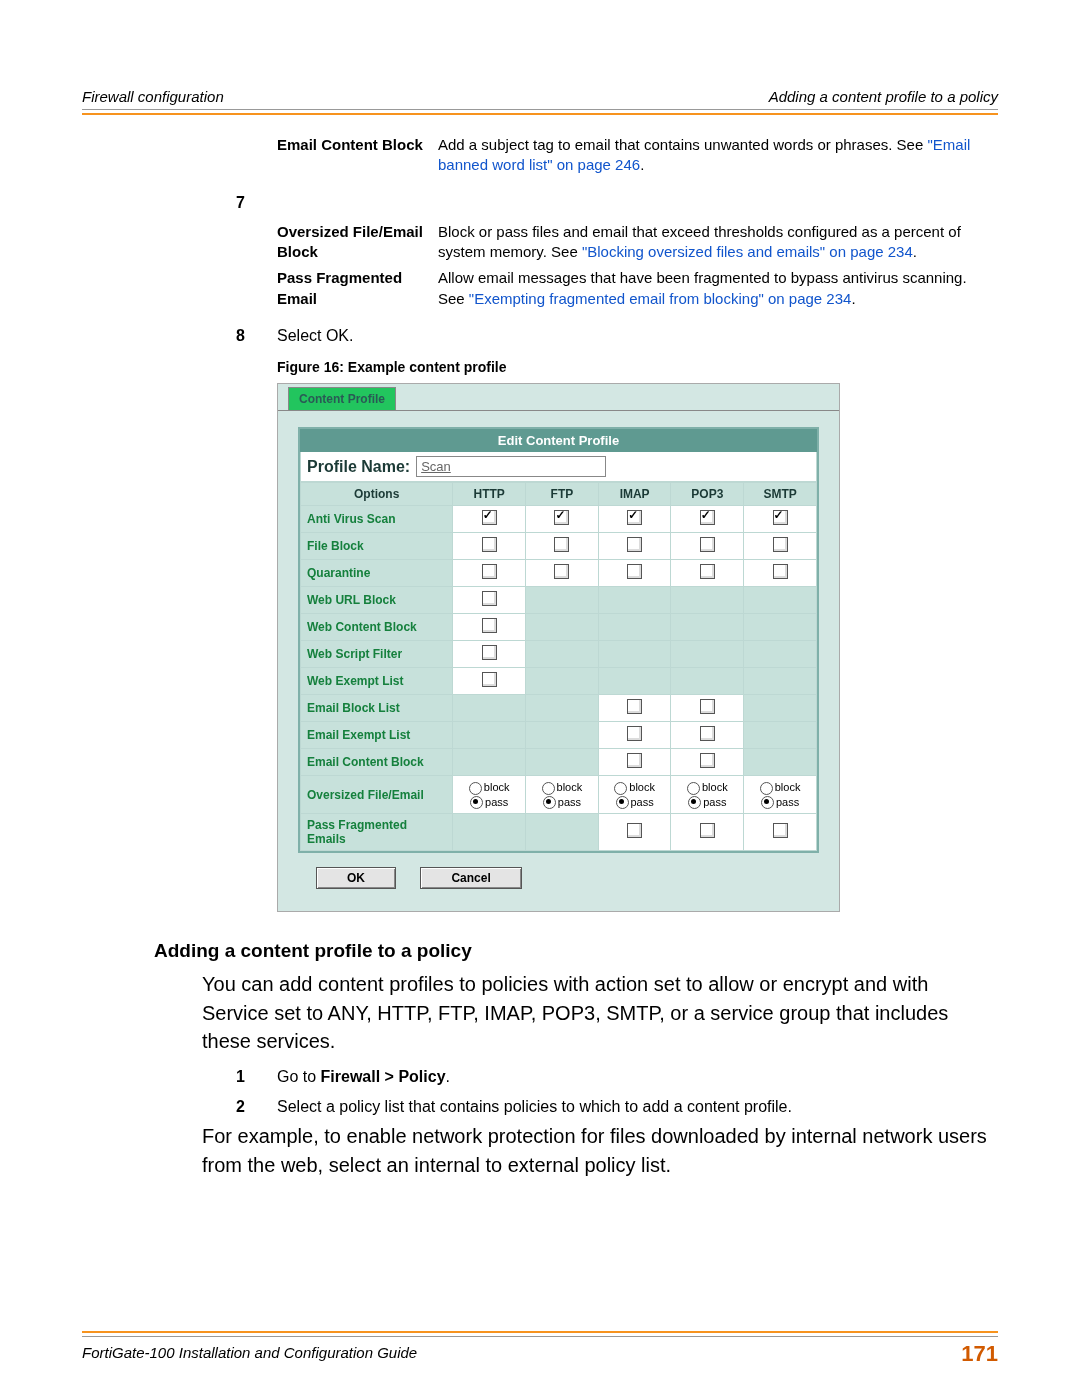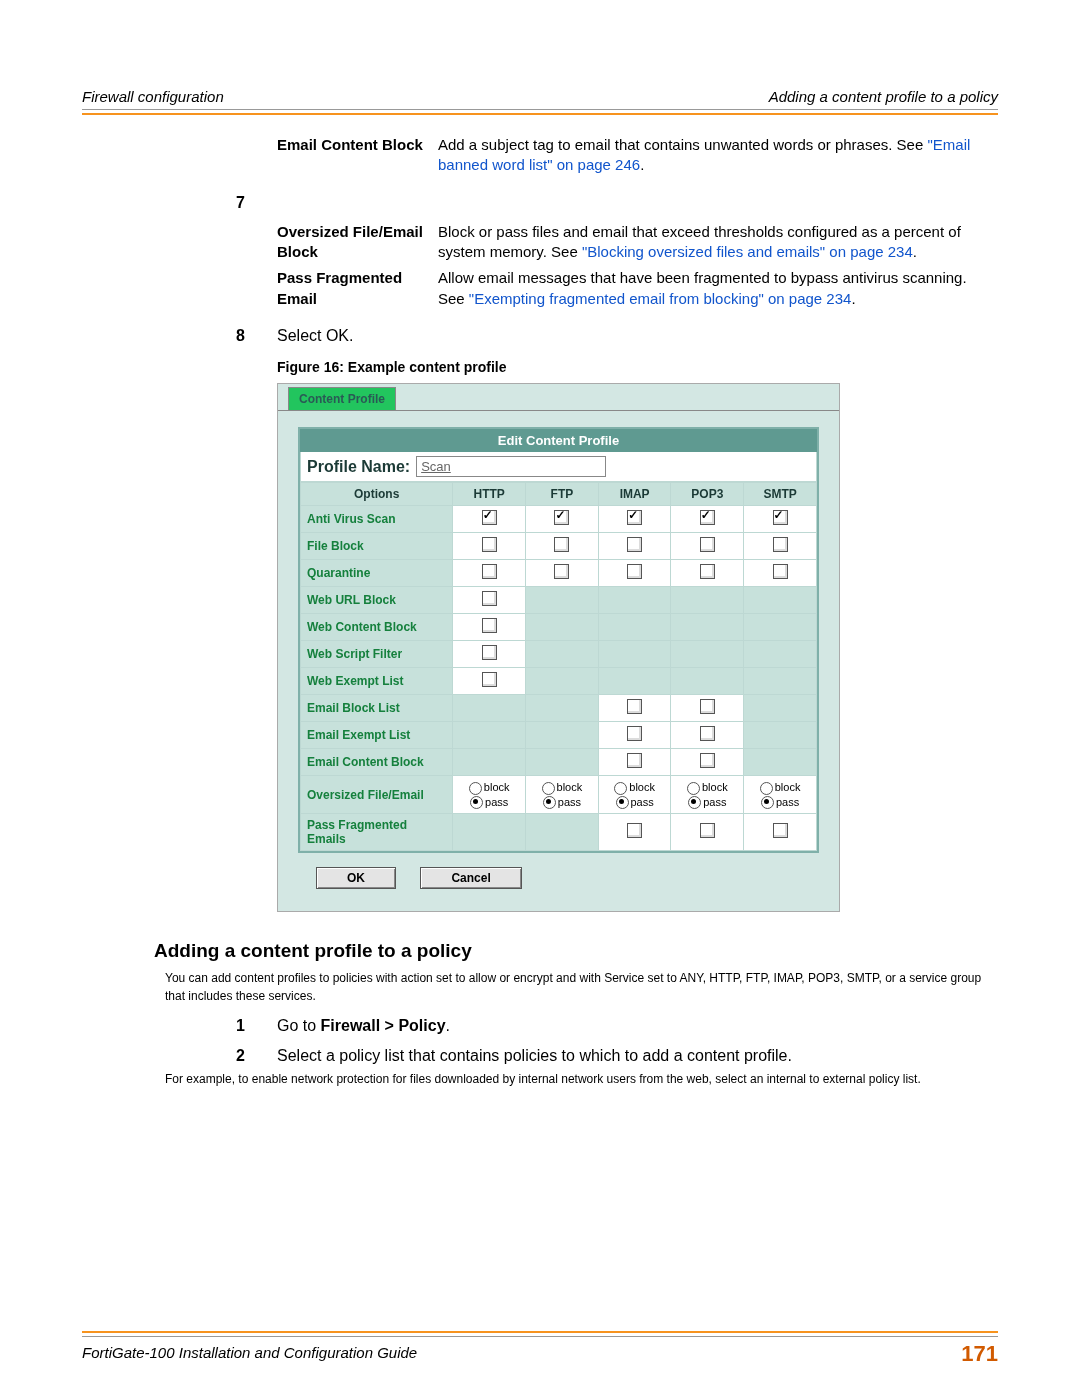--- a/index.html
+++ b/index.html
@@ -198,22 +198,22 @@
     margin-right:20px;
     font-family: Verdana, Geneva, sans-serif;
   }
 
   h2.section {
     font-size: 19px;
     font-weight: bold;
     margin: 28px 0 8px 72px;
   }
   .bodypara {
-    margin-left: 83px;
-    font-size: 12px;
+    margin-left: 120px;
+    font-size: 20px;
     line-height: 1.42;
     margin-bottom: 10px;
   }
 
   .foot-rule-o { position:absolute; bottom:64px; left:82px; right:82px; border-top:2px solid #f7931e;}
   .foot-rule-g { position:absolute; bottom:60px; left:82px; right:82px; border-top:1px solid #999;}
   .footer-left { position:absolute; bottom:36px; left:82px; font-style:italic; font-size:15px;}
   .footer-right { position:absolute; bottom:30px; right:82px; color:#d15a00; font-weight:bold; font-size:22px;}
 </style>
 </head>

